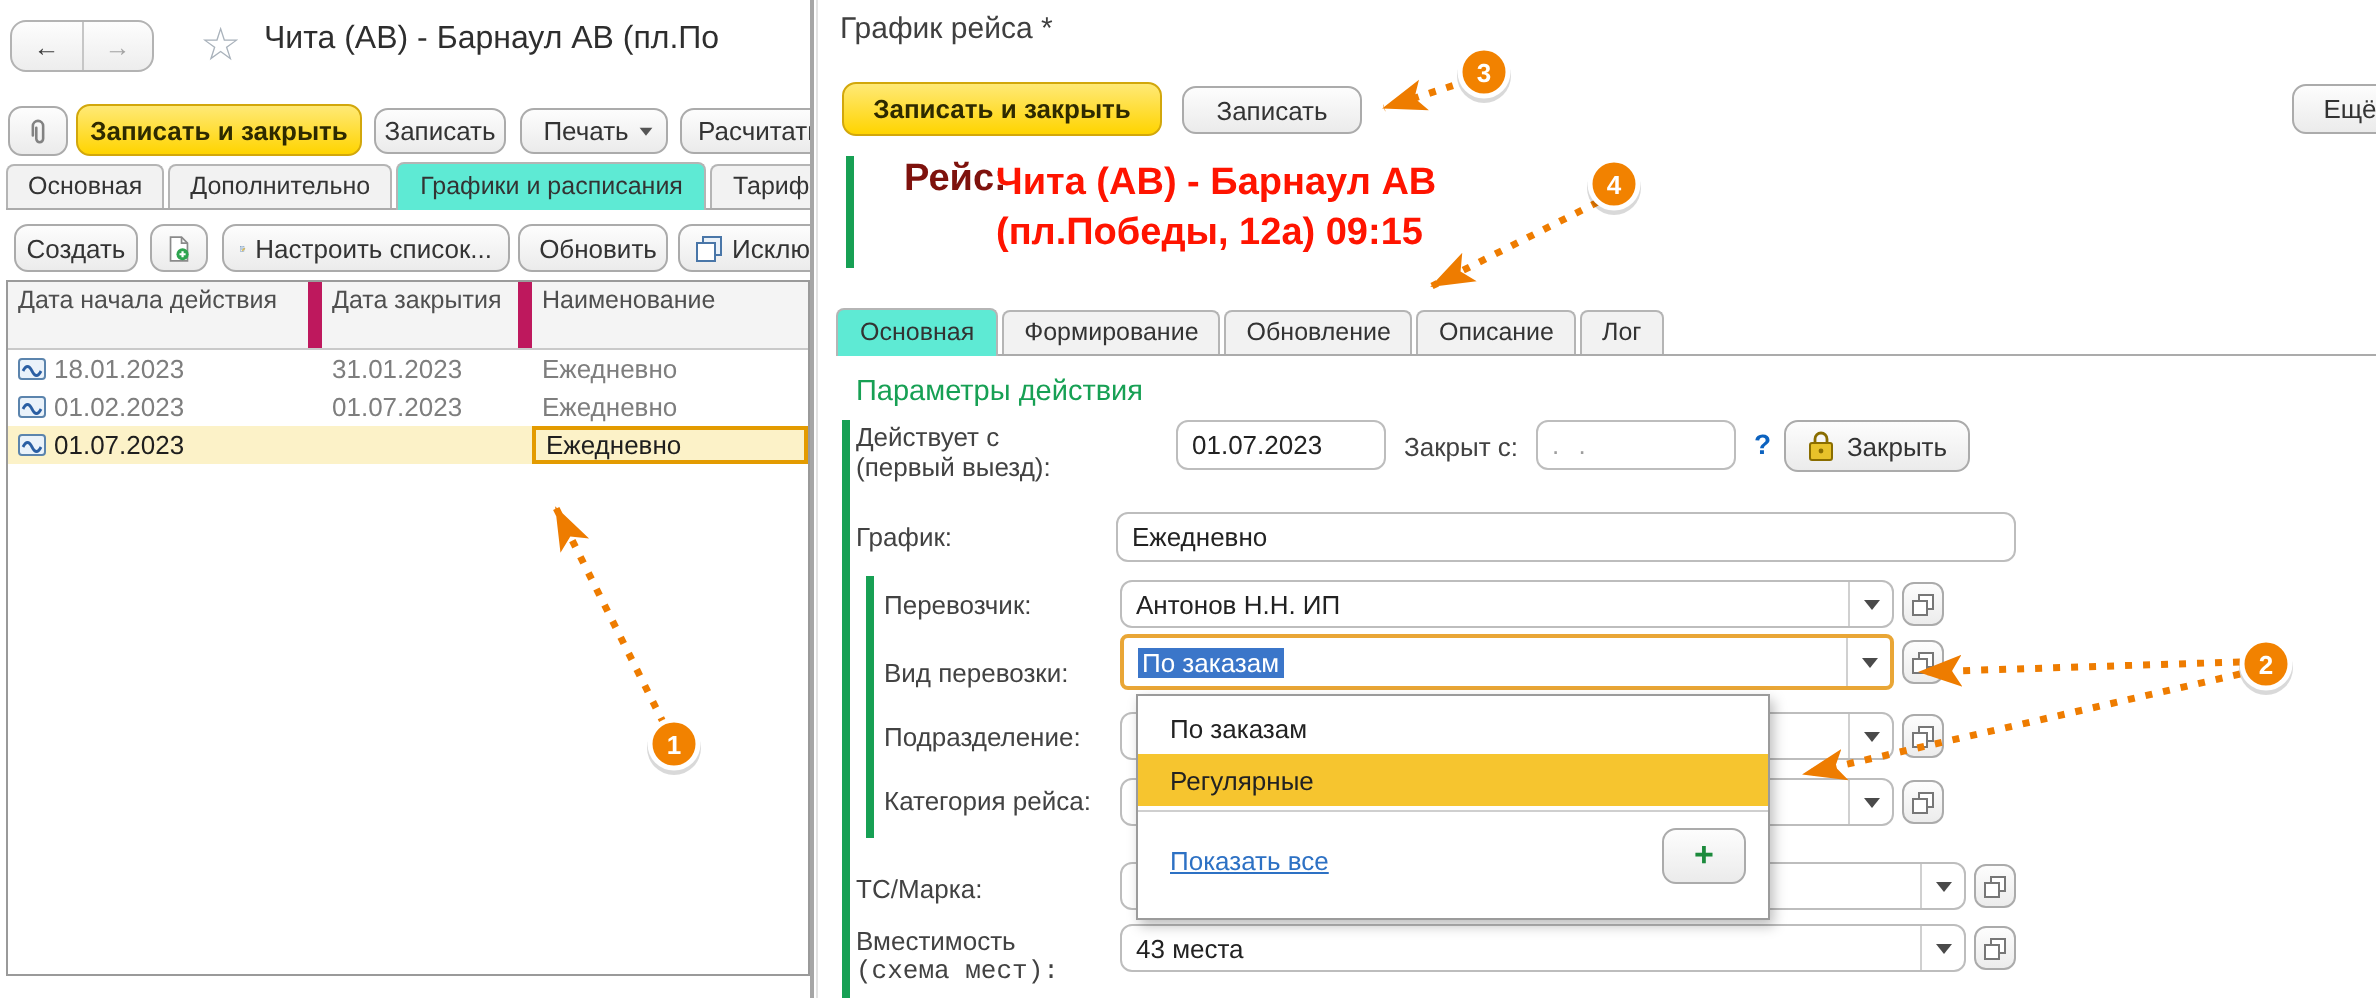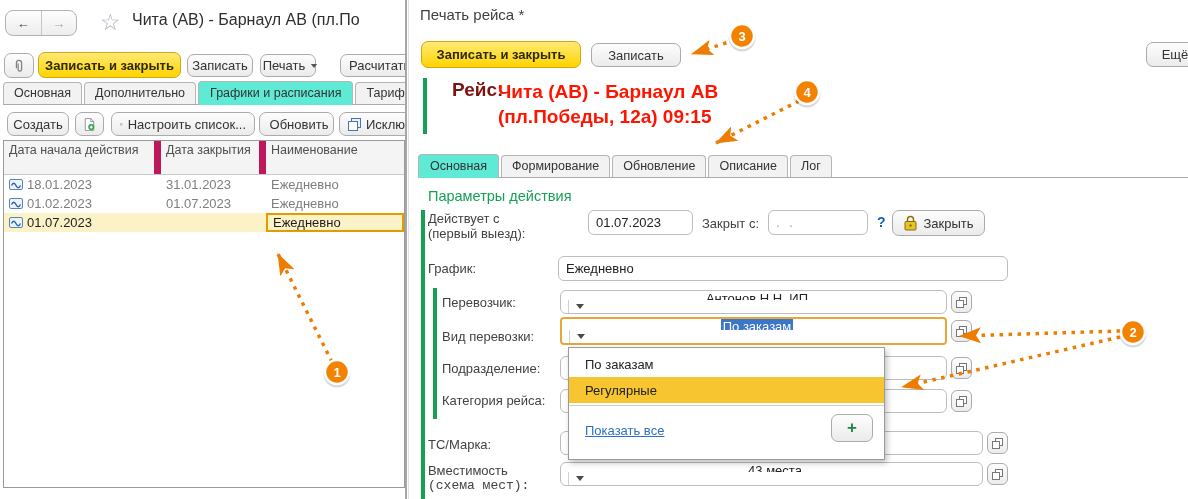--- a/index.html
+++ b/index.html
@@ -22,21 +22,21 @@
   
   .tabstrip{display:flex;align-items:flex-end;border-bottom:1px solid #ABABAB;height:26px;}
   .tab{background:#F2F2F2;border:1px solid #B5B5B5;border-bottom:none;border-radius:4px 4px 0 0;
     padding:3px 10px 4px;margin-right:2px;font-size:12.5px;color:#333;white-space:nowrap;}
   .tab.active{background:#5eead4;padding:4px 11px 5px;margin-bottom:-1px;z-index:2;position:relative;}
 
   
   .inp{box-sizing:border-box;border:1px solid #BDBDBD;border-radius:6px;background:#fff;
     display:flex;align-items:center;padding:0 7px;font-size:13px;color:#222;white-space:nowrap;overflow:hidden;}
   .combo{box-sizing:border-box;border:1px solid #BDBDBD;border-radius:6px;background:#fff;
-    display:flex;align-items:center;padding:0 0 0 7px;font-size:13px;color:#222;overflow:hidden;flex-direction:column;}
+    display:flex;align-items:center;padding:0 0 0 7px;font-size:13px;color:#222;overflow:hidden;}
   .combo .val{flex:1;white-space:nowrap;overflow:hidden;}
   .combo .arrow-cell{width:21px;align-self:stretch;border-left:1px solid #D0D0D0;
     display:flex;align-items:center;justify-content:center;}
   .tri-down{width:0;height:0;border:4px solid transparent;border-top:5px solid #4A4A4A;margin-top:4px;}
   .combo-focus{border:2px solid #E9A636;border-radius:4px;}
   .sel-text{background:#3B76C9;color:#fff;padding:0 2px;}
   .open-btn{width:21px;height:22px;border:1px solid #ABABAB;border-radius:6px;
     background:linear-gradient(#FDFDFD,#ECECEC);display:flex;align-items:center;justify-content:center;}
   .lbl{color:#424242;white-space:nowrap;}
   .ghost{color:#9E9E9E;letter-spacing:3px;}
@@ -88,21 +88,21 @@
     <div class="abs" style="left:100px;top:9px;font-size:23px;color:#A9B2BB;">☆</div>
     <div class="abs" style="left:132px;top:11px;width:273px;font-size:16px;color:#2E2E2E;white-space:nowrap;overflow:hidden;">Чита (АВ) - Барнаул АВ  (пл.По</div>
 
     <div class="abs btn" style="left:4px;top:53px;width:30px;height:25px;">
       <svg width="14" height="16" viewBox="0 0 14 16">
           <path d="M4 10 V4.5 a3 3 0 0 1 6 0 V12 a2 2 0 0 1 -4 0 V5.5" fill="none" stroke="#828282" stroke-width="1.5" stroke-linecap="round"></path>
         </svg>
     </div>
     <div class="abs btn btn-yellow" style="left:38px;top:52px;width:143px;height:26px;">Записать и закрыть</div>
     <div class="abs btn" style="left:187px;top:54px;width:66px;height:23px;">Записать</div>
-    <div class="abs btn" style="left:260px;top:54px;width:56px;height:23px;">
+    <div class="abs btn" style="left:260px;top:54px;width:74px;height:23px;">
       <svg width="14" height="13" viewBox="0 0 14 13">
           <rect x="3" y="0.5" width="8" height="3.5" fill="#fff" stroke="#4976A8"></rect>
           <rect x="0.5" y="4" width="13" height="5" rx="1" fill="#B9CFE4" stroke="#4976A8"></rect>
           <rect x="3" y="8" width="8" height="4.5" fill="#fff" stroke="#4976A8"></rect>
         </svg>
       <span>Печать</span>
       <span class="tri-down" style="border-top-color:#555;transform:scale(.8);"></span>
     </div>
     <div class="abs btn" style="left:340px;top:54px;width:92px;height:23px;justify-content:flex-start;">Расчитать</div>
 
@@ -186,21 +186,21 @@
         <div class="cell cell-name">Ежедневно</div>
       </div>
     </div>
   </div>
 
   <div id="panel-sep" class="abs"></div>
   <div id="panel-sep2" class="abs"></div>
 
   <div id="right-panel" class="abs">
 
-    <div class="abs" style="left:2px;top:6px;font-size:15px;color:#3F3F3F;">Печать рейса *</div>
+    <div class="abs" style="left:2px;top:6px;font-size:15px;color:#3F3F3F;">График рейса *</div>
 
     <div class="abs btn btn-yellow" style="left:3px;top:41px;width:160px;height:27px;">Записать и закрыть</div>
     <div class="abs btn" style="left:173px;top:43px;width:90px;height:24px;">Записать</div>
     <div class="abs btn" style="left:728px;top:42px;width:58px;height:25px;">Ещё</div>
 
     <div class="abs gbar" style="left:5px;top:78px;width:4px;height:56px;"></div>
     <div class="abs maroon" style="left:14px;top:79px;">Рейс:</div>
     <div class="abs red-route" style="left:80px;top:79px;">Чита (АВ) - Барнаул АВ</div>
     <div class="abs red-route" style="left:80px;top:104px;">(пл.Победы, 12а) 09:15</div>
 

